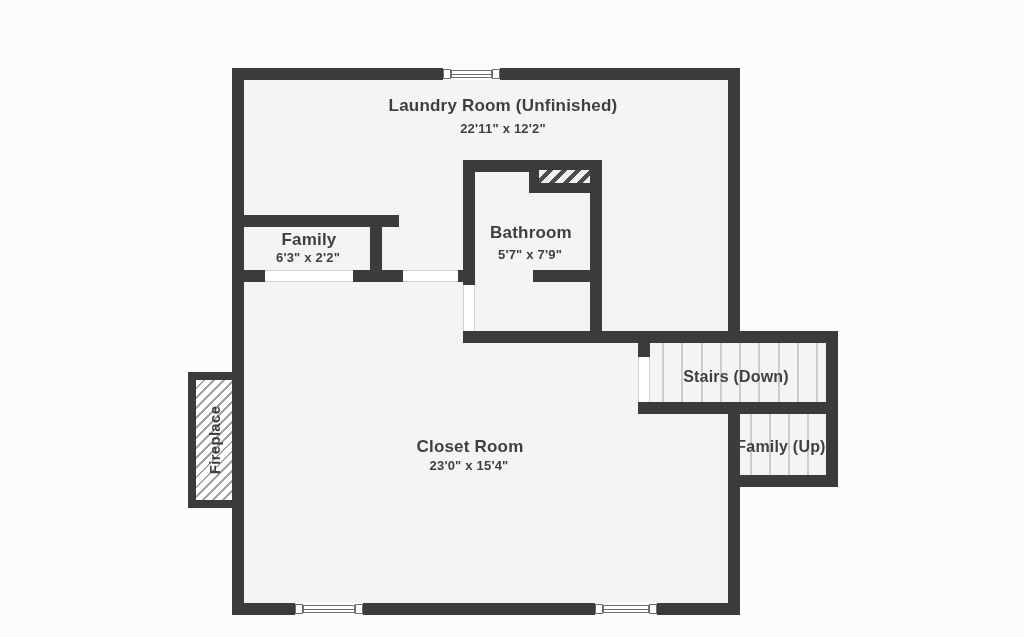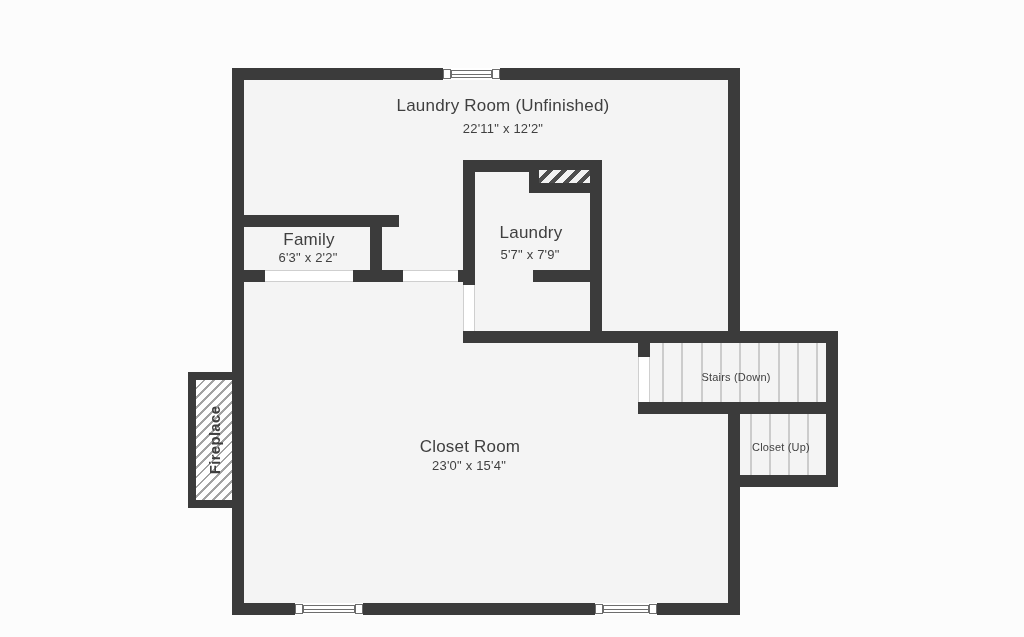--- a/index.html
+++ b/index.html
@@ -13,23 +13,23 @@
   .floor{background:var(--floor);}
   .w{background:var(--wall);}
   .door-h{background:#ffffff;border-top:1px solid var(--openline);border-bottom:1px solid var(--openline);}
   .door-v{background:#ffffff;border-left:1px solid var(--openline);border-right:1px solid var(--openline);}
   .window{background:#ffffff;}
   .window .pane{position:absolute;left:8px;right:8px;top:2px;bottom:2px;border:1px solid var(--winline);
     background:linear-gradient(var(--winline),var(--winline)) 50% 50%/100% 1px no-repeat #fff;}
   .window .post{position:absolute;top:1px;bottom:1px;width:8px;border:1px solid var(--winline);background:#fff;box-sizing:border-box;}
   .window .post.l{left:0}.window .post.r{right:0}
   .tread-v{position:absolute;width:2px;background:var(--tread);}
-  .room-label{position:absolute;transform:translate(-50%,-50%);font-weight:normal;color:var(--text);
+  .room-label{position:absolute;transform:translate(-50%,-50%);font-weight:bold;color:var(--text);
     white-space:nowrap;letter-spacing:.2px;}
-  .lbl-lg{font-size:17px;} .lbl-md{font-size:11px;} .lbl-dim{font-size:13px;}
+  .lbl-lg{font-size:17px;} .lbl-md{font-size:16px;} .lbl-dim{font-size:13px;}
   .hatch{background:repeating-linear-gradient(135deg,#ffffff 0 5px,var(--hatch) 5px 7px);}
   .hatch-dark{background:repeating-linear-gradient(135deg,#f2f2f2 0 6px,var(--hatchdark) 6px 10px);}
   .fireplace{border:8px solid var(--wall);background:#fff;}
   .fireplace .fp-hatch{position:absolute;inset:0;}
   .fireplace .fp-label{position:absolute;left:50%;top:50%;transform:translate(-50%,-50%) rotate(180deg);
     writing-mode:vertical-rl;font-weight:bold;font-size:15px;color:var(--text);letter-spacing:.3px;}
 </style>
 </head>
 <body>
 
@@ -107,22 +107,22 @@
     <span class="fp-hatch hatch"></span>
     <span class="fp-label">Fireplace</span>
   </div>
 
   <div class="room-label lbl-lg" style="left:503px;top:106px;">Laundry Room (Unfinished)</div>
   <div class="room-label lbl-dim" style="left:503px;top:128px;">22'11" x 12'2"</div>
 
   <div class="room-label lbl-lg" style="left:309px;top:240px;">Family</div>
   <div class="room-label lbl-dim" style="left:308px;top:257px;">6'3" x 2'2"</div>
 
-  <div class="room-label lbl-lg" style="left:531px;top:233px;">Laundry</div>
+  <div class="room-label lbl-lg" style="left:531px;top:233px;">Bathroom</div>
   <div class="room-label lbl-dim" style="left:530px;top:254px;">5'7" x 7'9"</div>
 
   <div class="room-label lbl-lg" style="left:470px;top:447px;">Closet Room</div>
   <div class="room-label lbl-dim" style="left:469px;top:465px;">23'0" x 15'4"</div>
 
   <div class="room-label lbl-md" style="left:736px;top:377px;">Stairs (Down)</div>
-  <div class="room-label lbl-md" style="left:781px;top:447px;">Closet (Up)</div>
+  <div class="room-label lbl-md" style="left:781px;top:447px;">Family (Up)</div>
 
 </div>
 
 </body></html>

